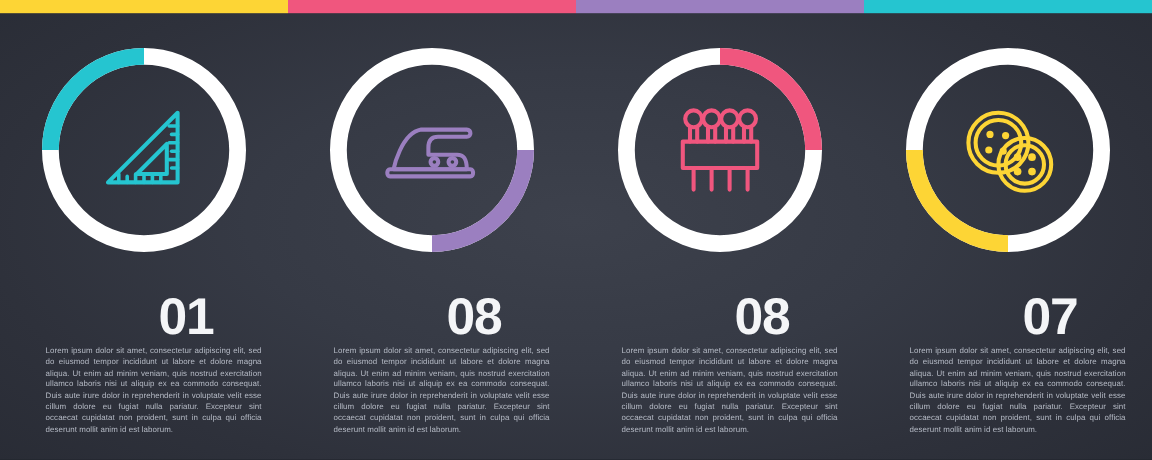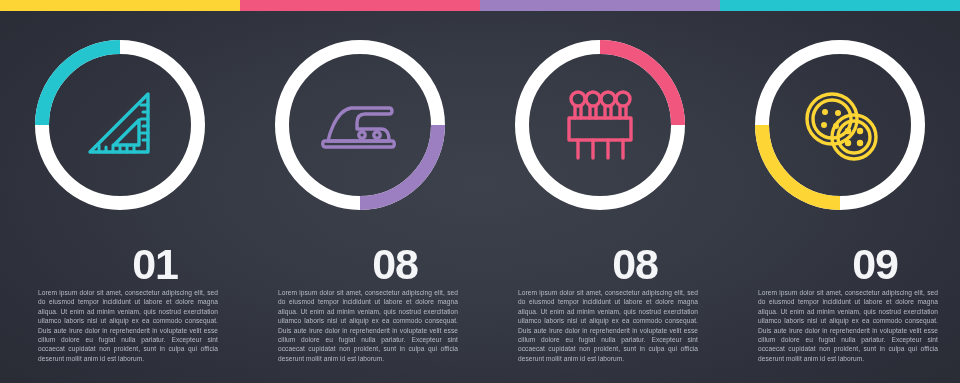--- a/index.html
+++ b/index.html
@@ -210,18 +210,18 @@
                 <circle cx="24" cy="36" r="3"></circle>
                 <circle cx="36" cy="37" r="3"></circle>
                 <circle cx="48" cy="42" r="3.2"></circle>
                 <circle cx="60" cy="42" r="3.2"></circle>
                 <circle cx="48" cy="54" r="3.2"></circle>
                 <circle cx="60" cy="54" r="3.2"></circle>
               </g>
             </svg>
           </div>
         </div>
-        <div class="number">09</div>
+        <div class="number">07</div>
         <div class="body-text">Lorem ipsum dolor sit amet, consectetur adipiscing elit, sed do eiusmod tempor incididunt ut labore et dolore magna aliqua. Ut enim ad minim veniam, quis nostrud exercitation ullamco laboris nisi ut aliquip ex ea commodo consequat. Duis aute irure dolor in reprehenderit in voluptate velit esse cillum dolore eu fugiat nulla pariatur. Excepteur sint occaecat cupidatat non proident, sunt in culpa qui officia deserunt mollit anim id est laborum.</div>
       </div>
     </div>
 
 </div>
 
 </body></html>

